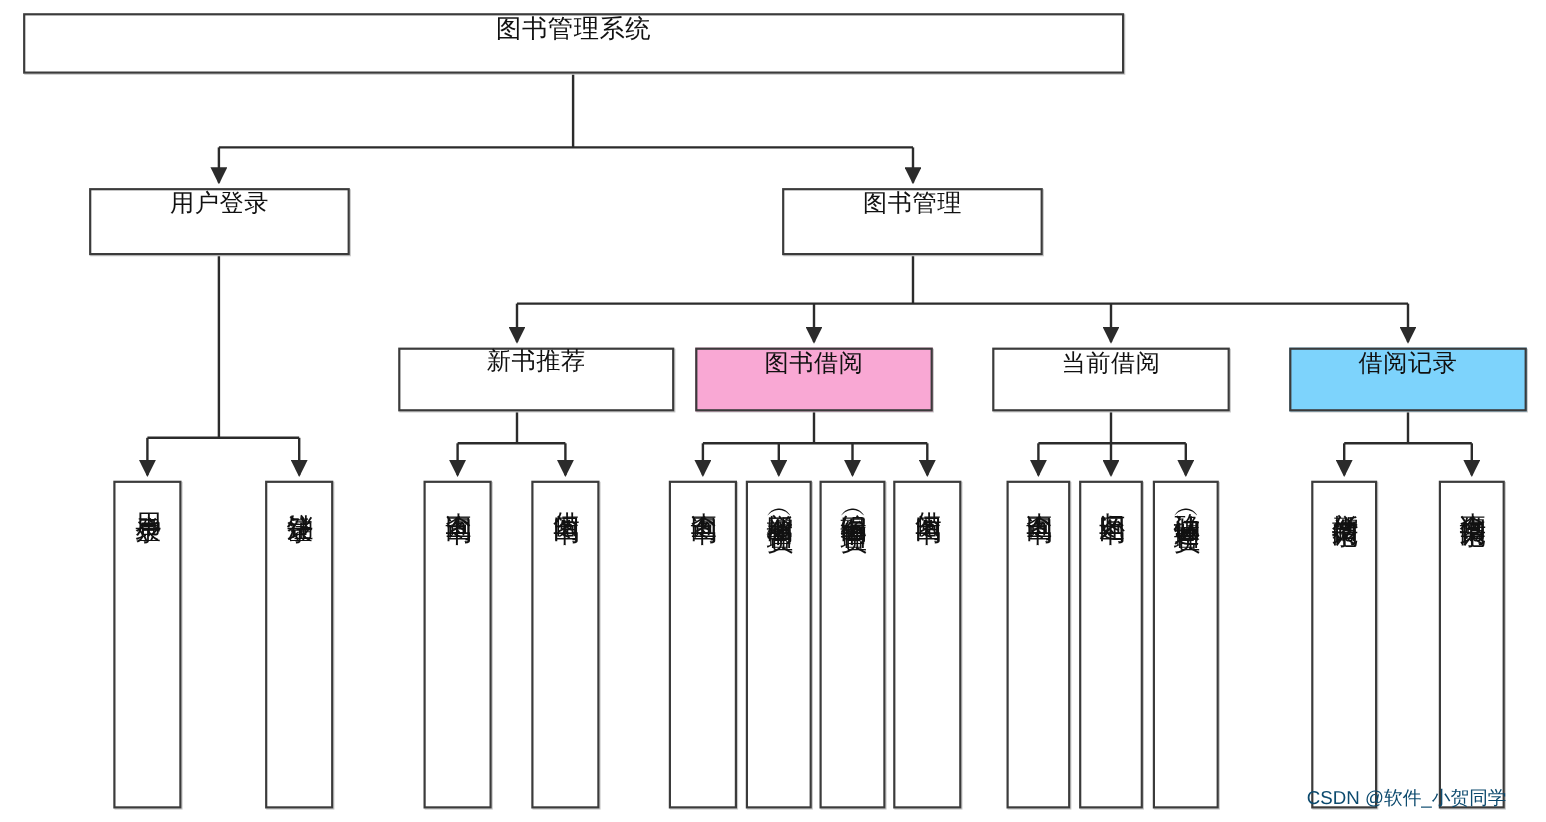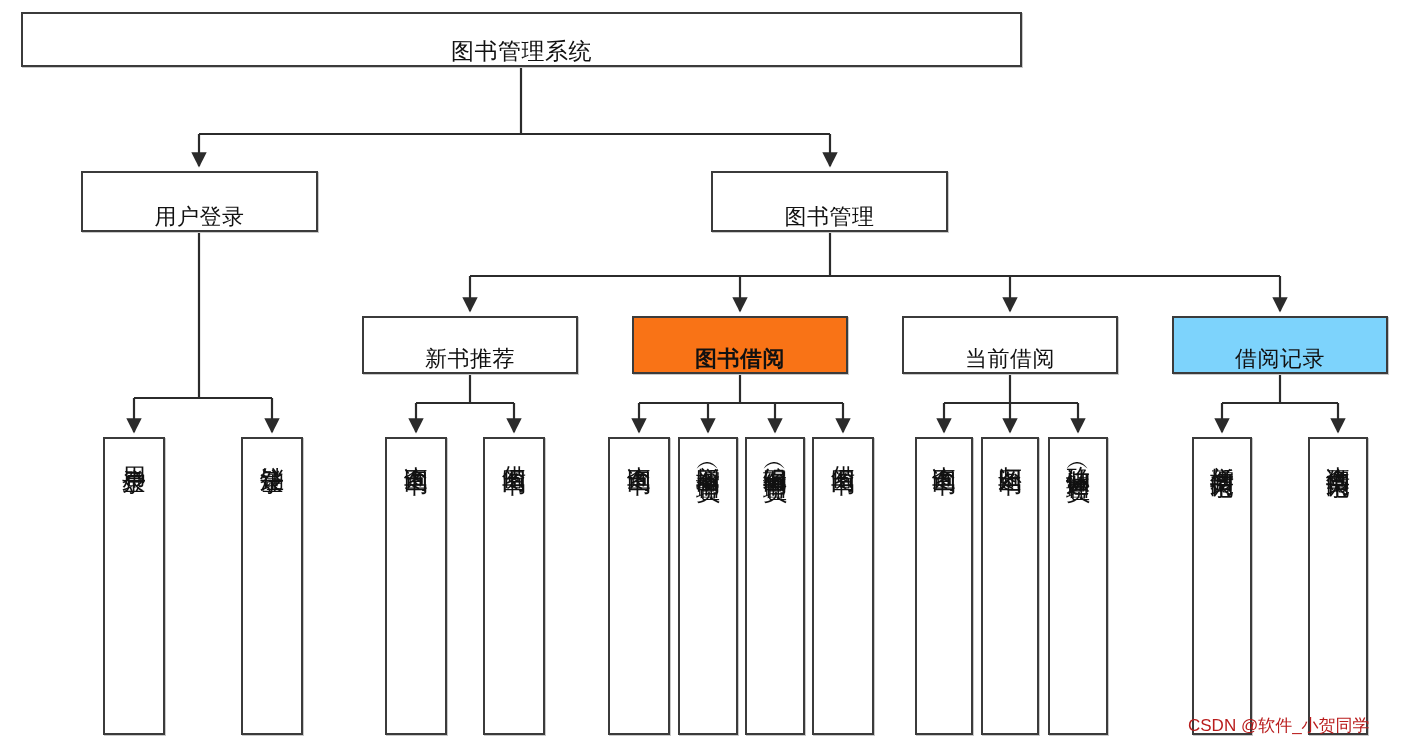--- a/index.html
+++ b/index.html
@@ -27,21 +27,21 @@
     width: 1405px;
     height: 747px;
     pointer-events: none;
   }
   .node {
     position: absolute;
     box-sizing: border-box;
     background: #ffffff;
     border: 2px solid #3b3b3b;
     display: flex;
-    align-items: flex-end;
+    align-items: flex-start;
     justify-content: center;
     box-shadow: 1px 1px 0 #c9c9c9;
   }
   .node .label {
     color: #111111;
     text-align: center;
     line-height: 1.12;
     white-space: nowrap;
   }
   .node.horizontal .label {
@@ -132,24 +132,24 @@
     <span class="label" style="color: rgb(17, 17, 17);">图书管理系统</span>
   </div>
 
   <div class="node horizontal" style="left: 81px; top: 171px; width: 237px; height: 61px; border-color: rgb(59, 59, 59); background: rgb(255, 255, 255);">
     <span class="label" style="color: rgb(17, 17, 17);">用户登录</span>
   </div>
   <div class="node horizontal" style="left: 711px; top: 171px; width: 237px; height: 61px; border-color: rgb(59, 59, 59); background: rgb(255, 255, 255);">
     <span class="label" style="color: rgb(17, 17, 17);">图书管理</span>
   </div>
 
-  <div class="node horizontal" style="left: 362px; top: 316px; width: 216px; height: 58px; border-color: rgb(59, 59, 59); background: rgb(255, 255, 255);">
+  <div class="node horizontal" style="left: 362px; top: 316px; width: 251px; height: 58px; border-color: rgb(59, 59, 59); background: rgb(255, 255, 255); font-family: Liberation Mono, monospace;">
     <span class="label" style="color: rgb(17, 17, 17);">新书推荐</span>
   </div>
-  <div class="node horizontal" style="left: 632px; top: 316px; width: 216px; height: 58px; border-color: rgb(59, 59, 59); background: #f97316; font-weight: bold;">
+  <div class="node horizontal" style="left: 632px; top: 316px; width: 216px; height: 58px; border-color: rgb(59, 59, 59); background: #f9a8d4;">
     <span class="label" style="color: rgb(17, 17, 17);">图书借阅</span>
   </div>
   <div class="node horizontal" style="left: 902px; top: 316px; width: 216px; height: 58px; border-color: rgb(59, 59, 59); background: rgb(255, 255, 255);">
     <span class="label" style="color: rgb(17, 17, 17); font-family: Liberation Serif, serif;">当前借阅</span>
   </div>
   <div class="node horizontal" style="left: 1172px; top: 316px; width: 216px; height: 58px; border-color: rgb(59, 59, 59); background: #7dd3fc;">
     <span class="label" style="color: rgb(17, 17, 17);">借阅记录</span>
   </div>
 
   <div class="node vertical" style="left: 103px; top: 437px; width: 62px; height: 298px; border-color: rgb(59, 59, 59); background: rgb(255, 255, 255);">
@@ -185,15 +185,15 @@
   <div class="node vertical" style="left: 1048px; top: 437px; width: 60px; height: 298px; border-color: rgb(59, 59, 59); background: rgb(255, 255, 255);">
     <span class="label" style="color: rgb(17, 17, 17);">确认归还（管理员）</span>
   </div>
   <div class="node vertical" style="left: 1192px; top: 437px; width: 60px; height: 298px; border-color: rgb(59, 59, 59); background: rgb(255, 255, 255);">
     <span class="label" style="color: rgb(17, 17, 17);">新增借阅记录</span>
   </div>
   <div class="node vertical" style="left: 1308px; top: 437px; width: 60px; height: 298px; border-color: rgb(59, 59, 59); background: rgb(255, 255, 255);">
     <span class="label" style="color: rgb(17, 17, 17);">查询借阅记录</span>
   </div>
 
-  <div id="watermark" style="color: #b91c1c;">CSDN @软件_小贺同学</div>
+  <div id="watermark" style="color: #0c4a6e;">CSDN @软件_小贺同学</div>
 
 </div>
 
 </body></html>

